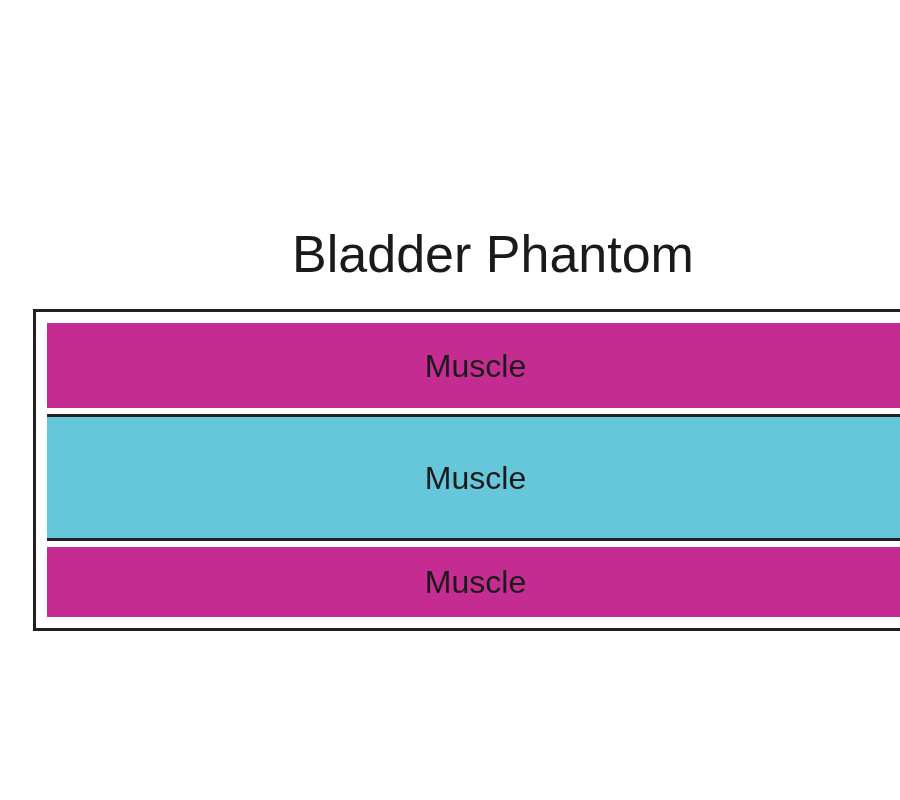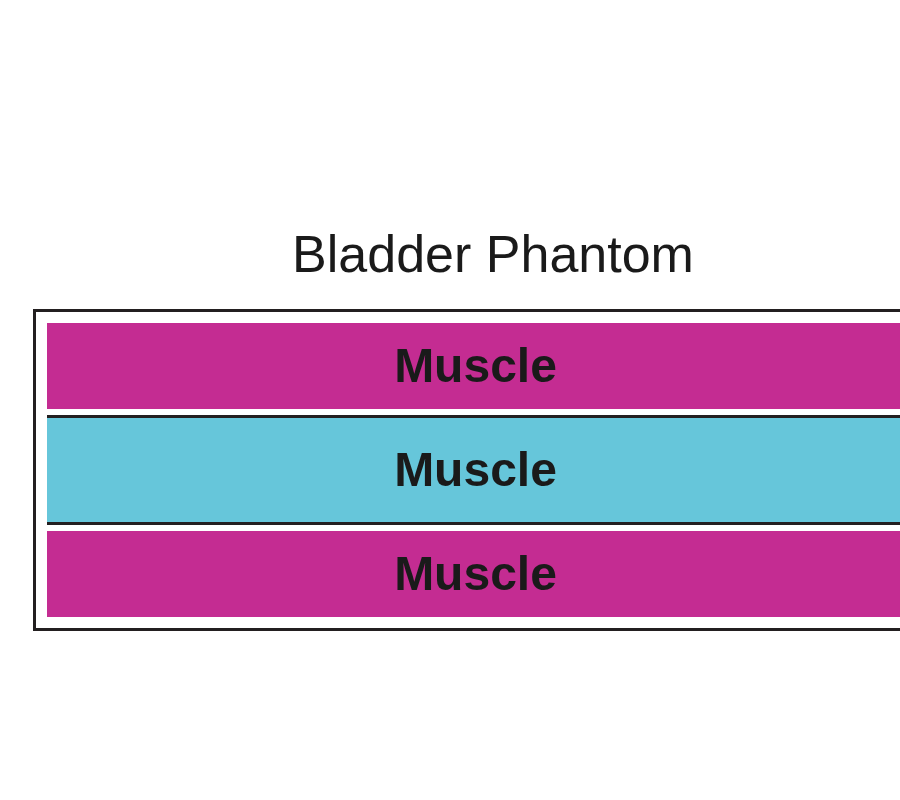--- a/index.html
+++ b/index.html
@@ -45,24 +45,24 @@
     justify-content: center;
   }
   .layer-top { height: 91px; }
   .layer-mid {
     height: 135px;
     border-top: 3px solid var(--border-color, #231f20);
     border-bottom: 3px solid var(--border-color, #231f20);
   }
   .layer-bottom { flex: 1; }
   .layer-label {
-    font-size: 48px;
+    font-size: 32px;
     line-height: 1;
     color: #1a1a1a;
-    font-weight: 700;
+    font-weight: 400;
   }
   
   .scan-artifact {
     position: absolute;
     left: 891px;
     top: 281px;
     width: 6px;
     height: 325px;
     background: #e9e7e4;
     opacity: 0.7;

